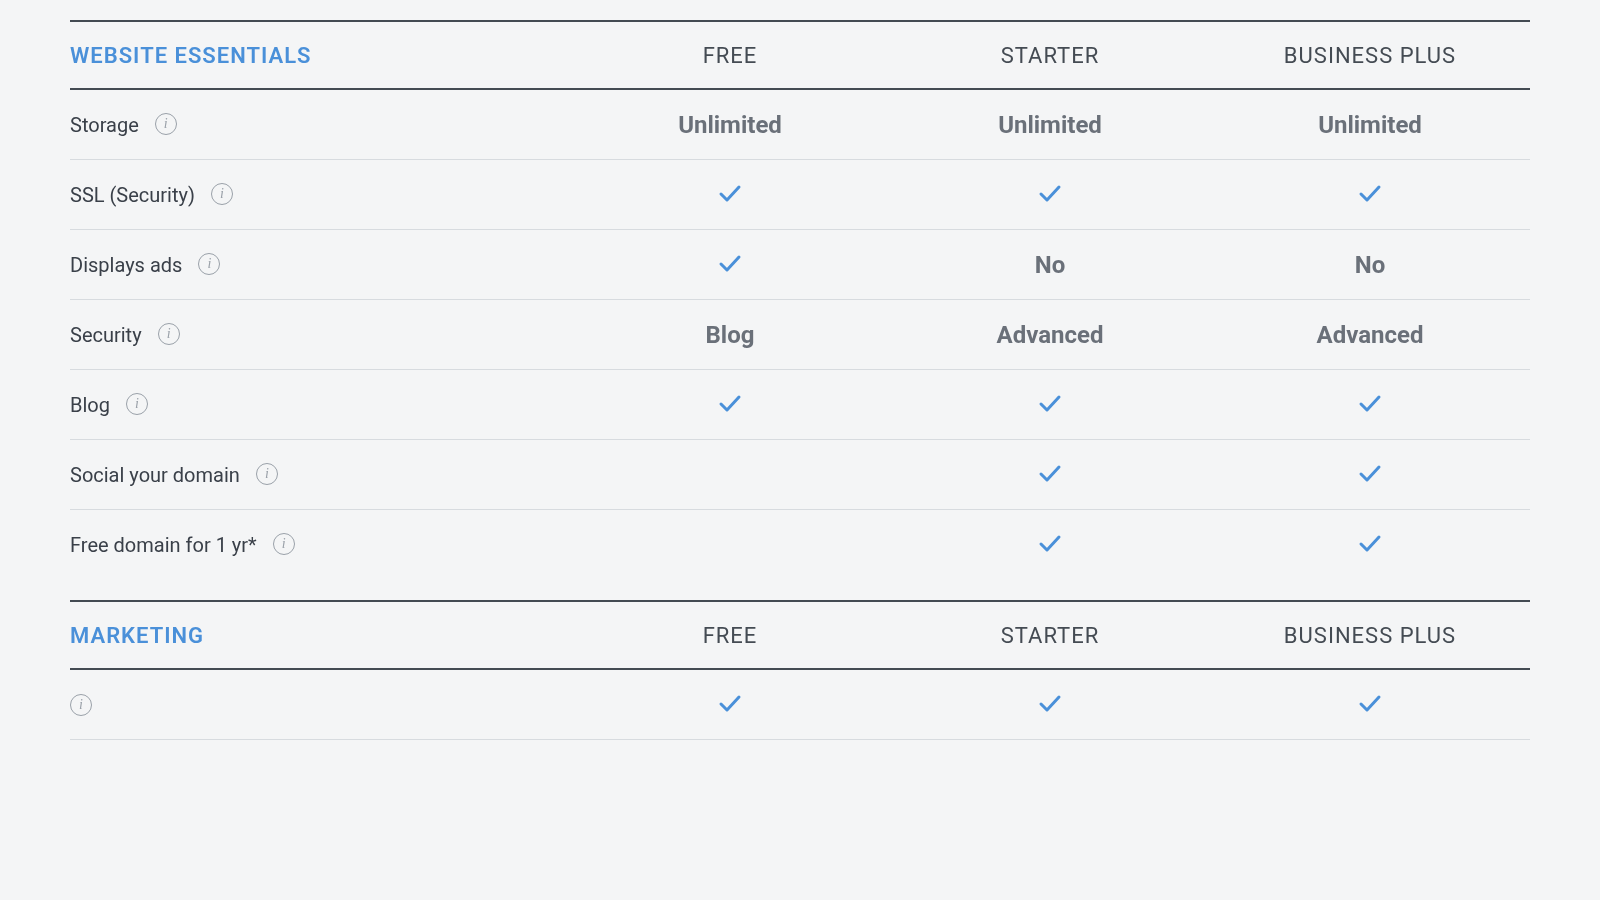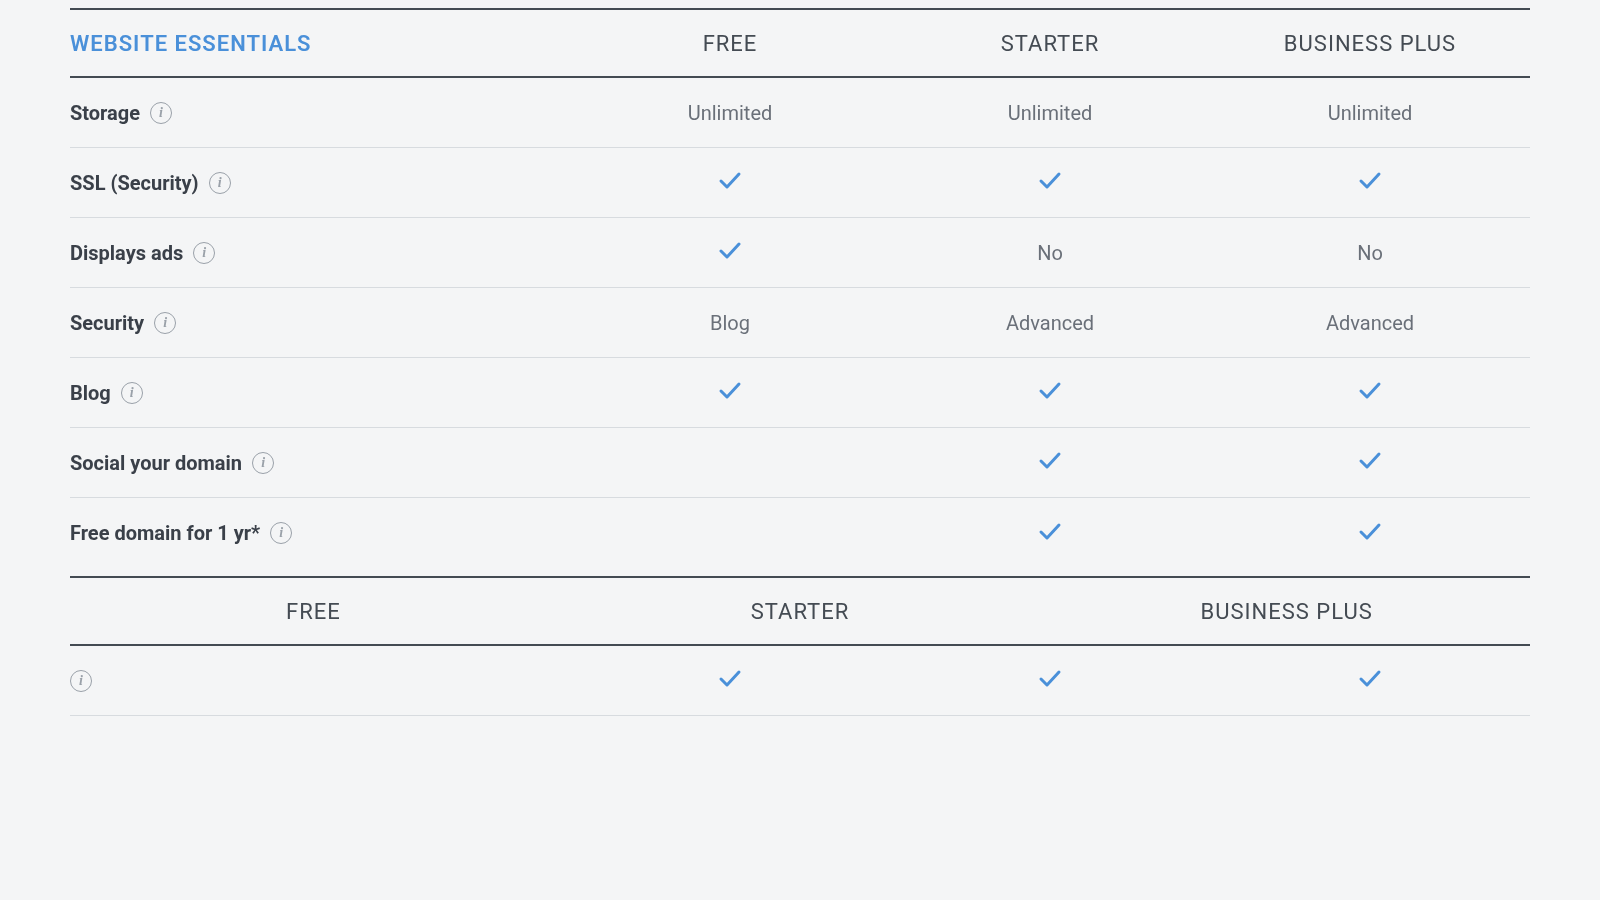--- a/index.html
+++ b/index.html
@@ -5,21 +5,21 @@
   * { box-sizing: border-box; margin: 0; padding: 0; }
   body {
     font-family: -apple-system, BlinkMacSystemFont, "Segoe UI", Roboto, "Helvetica Neue", Arial, sans-serif;
     background: #f4f5f6;
     width: 1600px;
     height: 900px;
     overflow: hidden;
     padding: 0 70px;
   }
   .section {
-    margin-top: 8px;
+    margin-top: 20px;
   }
   .sec-head {
     display: flex;
     border-top: 2px solid #444b53;
     border-bottom: 2px solid #444b53;
     height: 70px;
     align-items: center;
   }
   .sec-title {
     flex: 0 0 500px;
@@ -39,31 +39,32 @@
   .row {
     display: flex;
     align-items: center;
     height: 70px;
     border-bottom: 1px solid #d7dbdf;
   }
   .row.last { border-bottom: none; }
   .feat {
     flex: 0 0 500px;
     display: flex;
-    align-items: center;
-    gap: 10px;
+    align-items: flex-start;
+    gap: 16px;
     color: #3a4049;
     font-size: 20px;
-    font-weight: 700;
+    font-weight: 400;
   }
   .cell {
     flex: 1;
     text-align: center;
     color: #6a7079;
-    font-size: 20px;
+    font-size: 24px;
+    font-weight: bold;
   }
   .info-icon {
     width: 22px;
     height: 22px;
     border: 1.5px solid #9aa1a9;
     border-radius: 50%;
     display: inline-flex;
     align-items: center;
     justify-content: center;
     color: #9aa1a9;
@@ -180,20 +181,21 @@
         <div class="cell"><span class="check-icon"><svg viewBox="0 0 24 20">
               <polyline points="3,11 9,17 21,4"></polyline>
             </svg></span></div>
         <div class="cell"><span class="check-icon"><svg viewBox="0 0 24 20">
               <polyline points="3,11 9,17 21,4"></polyline>
             </svg></span></div>
       </div>
     </div>
     <div class="section">
       <div class="sec-head">
+        <div class="sec-title">MARKETING</div>
         <div class="col-head">FREE</div>
         <div class="col-head">STARTER</div>
         <div class="col-head">BUSINESS PLUS</div>
       </div>
       <div class="row">
         <div class="feat">
           <span class="info-icon">i</span>
         </div>
         <div class="cell"><span class="check-icon"><svg viewBox="0 0 24 20">
               <polyline points="3,11 9,17 21,4"></polyline>

